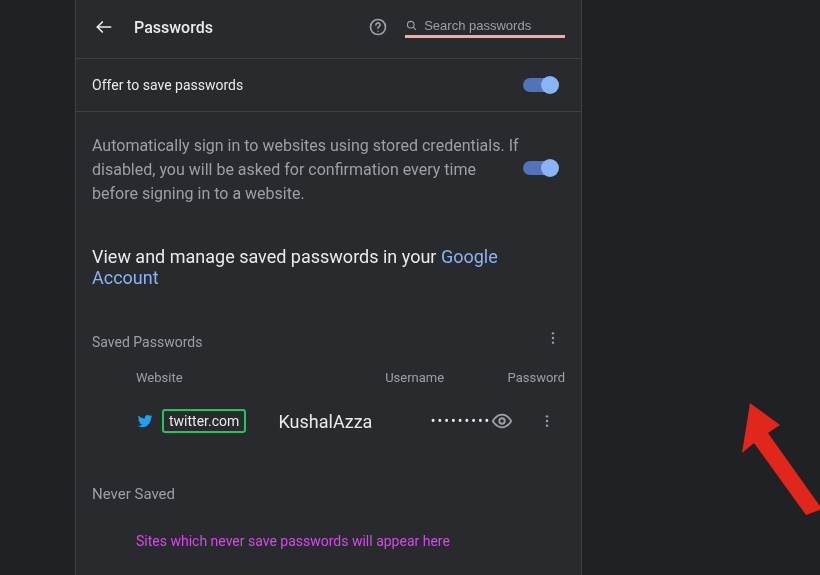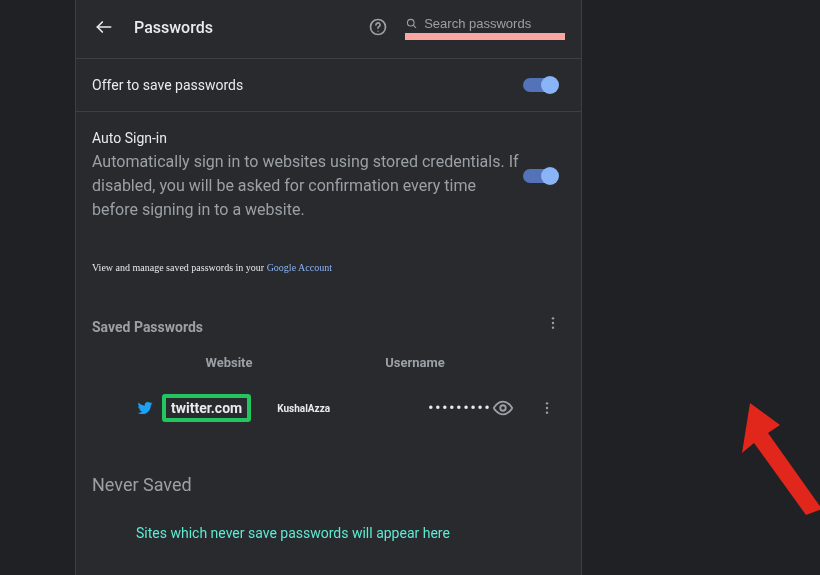--- a/index.html
+++ b/index.html
@@ -5,51 +5,51 @@
   * { box-sizing: border-box; margin: 0; padding: 0; }
   html, body { width: 820px; height: 575px; background: #202124; font-family: Roboto, Arial, sans-serif; overflow: hidden; }
   body { color: #e8eaed; }
   .frame { width: 657px; height: 575px; background: #202124; position: relative; }
   .panel { position: absolute; left: 75px; top: 0; right: 75px; bottom: 0; background: #292a2d; border-left: 1px solid #3c4043; border-right: 1px solid #3c4043; }
   .header { display: flex; align-items: center; padding: 14px 16px 18px 16px; height: 58px; }
   .back { width: 24px; height: 24px; display: flex; align-items: center; justify-content: center; color: #e8eaed; cursor: pointer; }
   .title { font-size: 16px; font-weight: 500; margin-left: 18px; color: #e8eaed; }
   .hspace { flex: 1; }
   .help { width: 22px; height: 22px; color: #9aa0a6; display:flex; align-items:center; justify-content:center; cursor:pointer; margin-right: 16px; }
-  .search-wrap { display: flex; align-items: center; border-bottom: 7px solid #fca5a5; width: 160px; padding: 2px 0; }
+  .search-wrap { display: flex; align-items: center; border-bottom: 3px solid #fca5a5; width: 160px; padding: 2px 0; }
   .search-wrap svg { margin-right: 6px; }
   .search-input { background: transparent; border: none; outline: none; color: #e8eaed; font-size: 13px; width: 100%; }
   .search-input::placeholder { color: #9aa0a6; }
   .section { padding: 0 16px; border-top: 1px solid #3c4043; }
   .row { display: flex; align-items: center; padding: 18px 0; }
   .row .txt { flex: 1; }
   .row .heading { font-size: 14px; color: #e8eaed; }
   .row .desc { font-size: 16px; color: #9aa0a6; margin-top: 4px; line-height: 1.5; max-width: 520px; }
   .toggle { width: 34px; height: 14px; border-radius: 7px; background: #5472b8; position: relative; cursor: pointer; margin-right: 8px; }
   .toggle .knob { position: absolute; width: 18px; height: 18px; border-radius: 50%; background: #8ab4f8; top: -2px; right: -2px; }
   .link { color: #8ab4f8; text-decoration: none; cursor: pointer; }
-  .view-manage { padding: 22px 16px 10px 16px; font-size: 10px; color: #e8eaed; font-family: Liberation Serif, serif; }
-  .saved-section { padding: 36px 16px 0 16px; position: relative; font-weight: bold; }
+  .view-manage { padding: 22px 16px 10px 16px; font-size: 18px; color: #e8eaed; }
+  .saved-section { padding: 36px 16px 0 16px; position: relative; }
   .saved-label { font-size: 14px; color: #9aa0a6; }
   .overflow-top { position: absolute; right: 16px; top: 28px; width: 24px; height: 24px; display: flex; align-items: center; justify-content: center; color: #9aa0a6; cursor: pointer; }
   .table-head { display: flex; padding: 20px 0 12px 44px; font-size: 13px; color: #9aa0a6; }
-  .col-web { width: 186px; text-align: center; }
+  .col-web { width: 186px; }
   .col-user { width: 186px; text-align: center; }
   .col-pass { flex: 1; }
   .entry { display: flex; align-items: center; padding: 12px 0 12px 44px; }
   .favicon { width: 18px; height: 18px; margin-right: 12px; display:flex; align-items:center; justify-content:center; color:#1da1f2; }
-  .site { font-size: 14px; color: #e8eaed; border: 4px solid #22c55e; border-radius: 3px; padding: 2px 5px; margin-left: -4px; }
+  .site { font-size: 14px; color: #e8eaed; border: 2px solid #22c55e; border-radius: 3px; padding: 2px 5px; margin-left: -4px; }
   .site-cell { width: 174px; display: flex; align-items: center; }
-  .user-cell { width: 186px; font-size: 10px; color: #e8eaed; }
+  .user-cell { width: 186px; font-size: 18px; color: #e8eaed; }
   .pass-cell { flex: 1; font-size: 14px; color: #e8eaed; letter-spacing: 2px; }
   .eye { width: 24px; height: 24px; display:flex; align-items:center; justify-content:center; color:#9aa0a6; margin-right: 24px; cursor:pointer; }
   .row-overflow { width: 24px; height: 24px; display:flex; align-items:center; justify-content:center; color:#9aa0a6; margin-right: 8px; cursor:pointer; }
   .never-section { padding: 40px 16px 0 16px; }
-  .never-label { font-size: 18px; color: #9aa0a6; }
-  .never-empty { font-size: 14px; color: #5eead4; padding: 30px 0 0 44px; }
+  .never-label { font-size: 15px; color: #9aa0a6; }
+  .never-empty { font-size: 14px; color: #d946ef; padding: 30px 0 0 44px; }
   .arrow { position: absolute; left: 596px; top: 335px; pointer-events: none; }
 </style>
 </head>
 <body>
 
 <div class="frame">
   <div class="panel">
 
     <div class="header">
       <div class="back">
@@ -83,21 +83,20 @@
         </div>
         <div class="toggle">
             <div class="knob"></div>
           </div>
       </div>
     </div>
 
     <div class="section">
       <div class="row">
         <div class="txt">
-          <div class="heading">Auto Sign-in</div>
           <div class="desc">Automatically sign in to websites using stored credentials. If disabled, you will be asked for confirmation every time before signing in to a website.</div>
         </div>
         <div class="toggle">
             <div class="knob"></div>
           </div>
       </div>
     </div>
 
     <div class="view-manage">
       <span>View and manage saved passwords in your </span><a class="link">Google Account</a>
@@ -109,20 +108,21 @@
         <svg width="16" height="16" viewBox="0 0 24 24" fill="#9aa0a6">
             <circle cx="12" cy="5" r="1.8"></circle>
             <circle cx="12" cy="12" r="1.8"></circle>
             <circle cx="12" cy="19" r="1.8"></circle>
           </svg>
       </div>
 
       <div class="table-head">
         <div class="col-web">Website</div>
         <div class="col-user">Username</div>
+        <div class="col-pass">Password</div>
       </div>
 
       <div class="entry">
         <div class="site-cell">
           <span class="favicon">
             <svg width="16" height="16" viewBox="0 0 24 24" fill="#1da1f2">
                 <path d="M23 4.9c-.8.4-1.7.6-2.6.8.9-.6 1.6-1.4 2-2.5-.9.5-1.9.9-2.9 1.1C18.6 3.4 17.4 3 16.1 3c-2.5 0-4.5 2-4.5 4.5 0 .4 0 .7.1 1C7.9 8.3 4.6 6.5 2.4 3.8c-.4.7-.6 1.5-.6 2.3 0 1.6.8 3 2 3.8-.7 0-1.4-.2-2-.6v.1c0 2.2 1.6 4 3.6 4.5-.4.1-.8.2-1.2.2-.3 0-.6 0-.9-.1.6 1.8 2.3 3.2 4.3 3.2-1.6 1.2-3.5 2-5.7 2-.4 0-.7 0-1.1-.1 2 1.3 4.4 2 7 2 8.4 0 13-7 13-13v-.6c.9-.6 1.7-1.4 2.3-2.3z"></path>
               </svg>
           </span>
           <span class="site">twitter.com</span>

